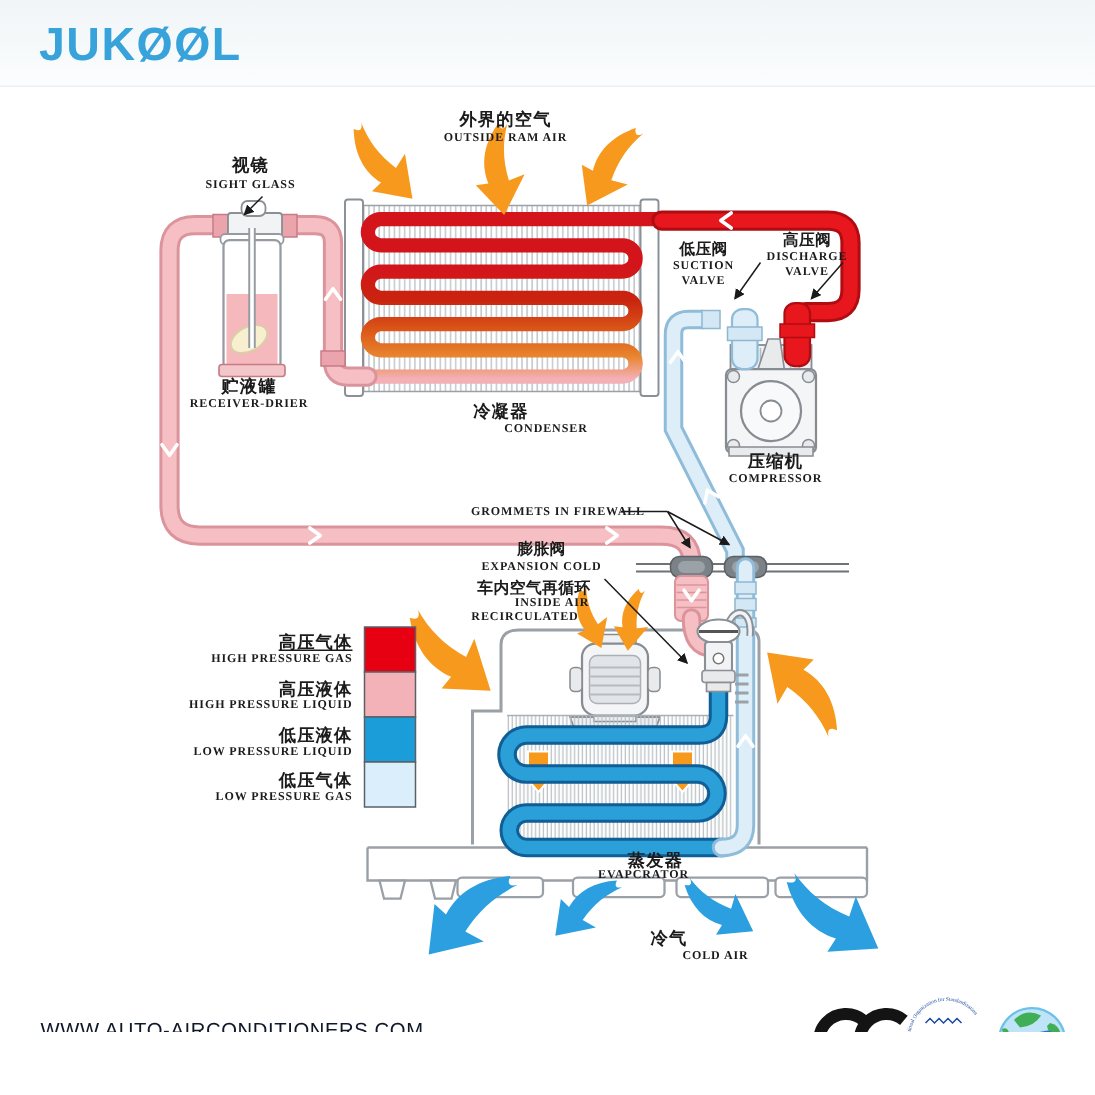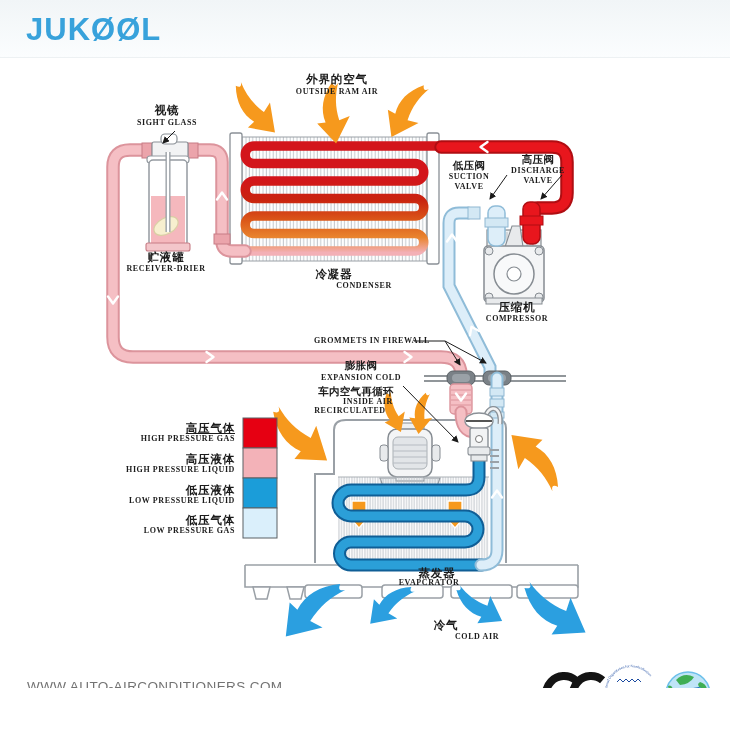--- a/index.html
+++ b/index.html
@@ -10,21 +10,21 @@
   .logo{position:absolute;left:26px;top:12px;font:800 31px "Liberation Sans",sans-serif;
          color:#38a2db;letter-spacing:1px;}
   .diagram-svg{position:absolute;left:0;top:0;}
   .lbl{position:absolute;white-space:nowrap;color:#1b1b1b;text-align:center;
          transform:translateX(-50%);}
   .lbl-cn{font:700 11.5px "DejaVu Sans",sans-serif;letter-spacing:0.8px;}
   .lbl-cn-sm{font:700 10.5px "DejaVu Sans",sans-serif;letter-spacing:0.3px;}
   .lbl-en{font:700 8px "Liberation Serif",serif;letter-spacing:0.6px;}
   .lbl-right{transform:none;text-align:right;}
   .website{position:absolute;left:27px;top:679px;font:400 13.5px "Liberation Sans",sans-serif;
-         color:#737373;letter-spacing:0.4px;}
+         color:#0f172a;letter-spacing:0.4px;}
 </style>
 </head>
 <body>
 
 <div class="stage">
   <div class="header-band"></div>
   <div class="logo">JUKØØL</div>
 
   <svg class="diagram-svg" width="730" height="730" viewBox="0 0 730 730">
     <defs>

